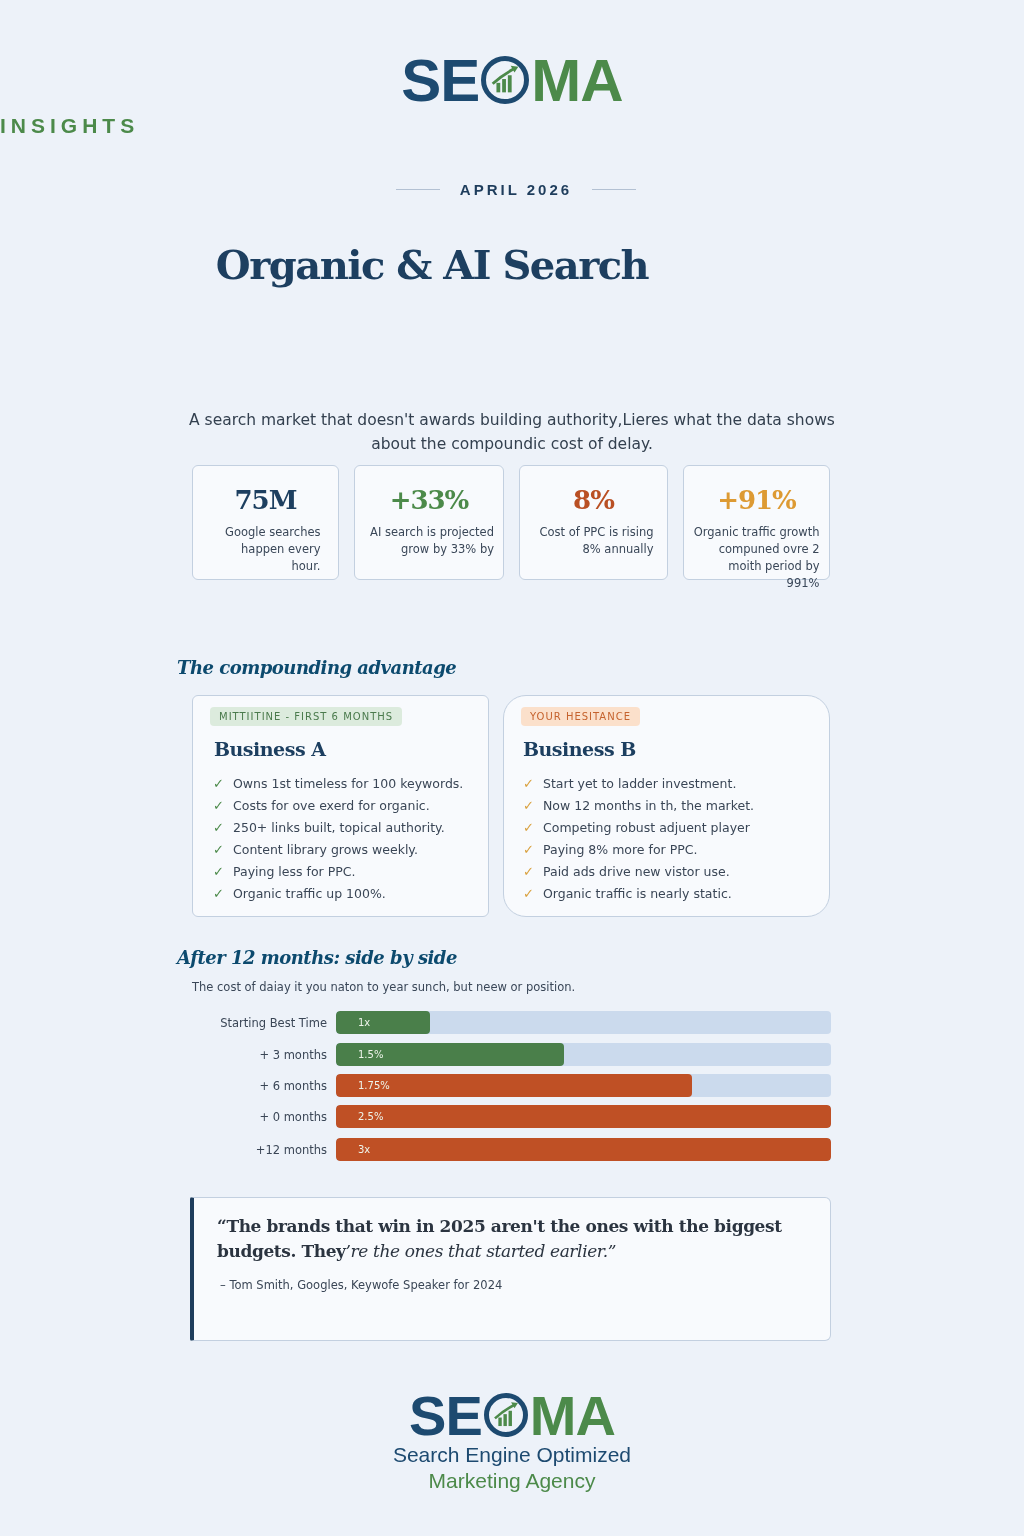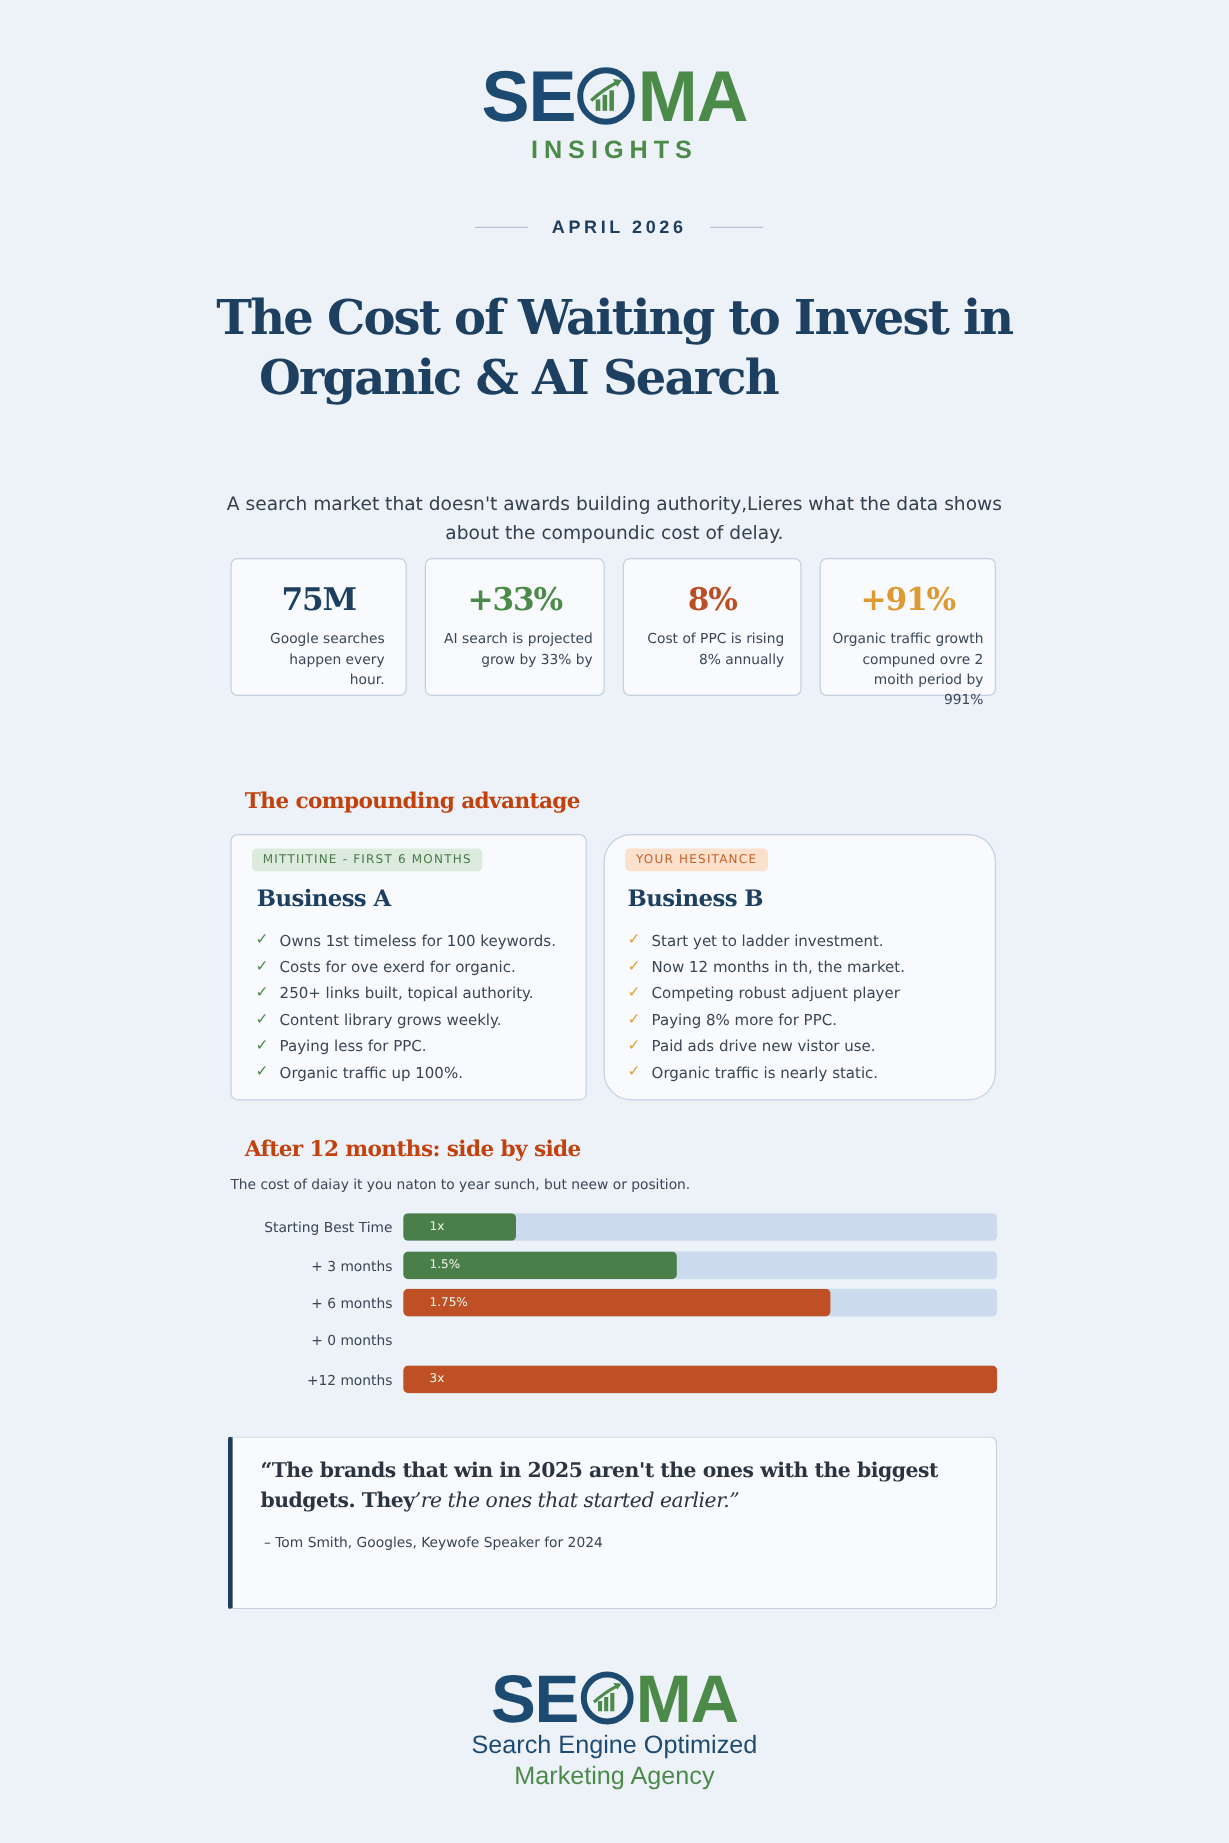--- a/index.html
+++ b/index.html
@@ -24,21 +24,21 @@
   .logo .blue { color: #1d4a70; }
   .logo .green { color: #4c8a4a; }
   .logo .o-mark {
     display: inline-block; position: relative;
     border: 5px solid #1d4a70; border-radius: 50%;
     margin: 0 2px;
   }
   .logo .o-mark svg { position: absolute; left: 0; top: 0; width: 100%; height: 100%; }
 
   .insights {
-    position: absolute; top: 114px; left: 0; width: 1024px; text-align: center;
+    position: absolute; top: 114px; left: 0; width: 1024px; text-align: left;
     font-family: "Liberation Sans", sans-serif; font-weight: 700;
     font-size: 21px; letter-spacing: 5px; color: #4c8a4a;
   }
 
   .dateline {
     position: absolute; top: 178px; left: 396px; width: 240px; height: 22px;
     display: flex; align-items: center; justify-content: space-between;
   }
   .dateline .rule { width: 44px; height: 1px; background: #b3c1d3; }
   .dateline .date {
@@ -72,23 +72,23 @@
     margin-top: 18px;
     font-family: "DejaVu Serif", serif; font-weight: 700;
     font-size: 26px; line-height: 32px; letter-spacing: -1px;
   }
   .stat-card .desc {
     margin: 8px auto 0; font-size: 11.5px; line-height: 17px; color: #3a4758; text-align: right;
   }
 
   
   .section-h {
-    position: absolute; left: 204px;
-    font-family: "DejaVu Serif", serif; font-weight: 700;
-    font-size: 18px; color: #c2410c; letter-spacing: -0.5px;
+    position: absolute; left: 177px;
+    font-family: "DejaVu Serif", serif; font-weight: 700;
+    font-size: 18px; color: #0c4a6e; letter-spacing: -0.5px; font-style: italic;
   }
 
   
   .biz-card {
     position: absolute; top: 695px; height: 222px;
     background: #f8fafd; border: 1px solid #c3d0e0; border-radius: 6px;
   }
   .biz-card .badge {
     position: absolute; top: 11px; left: 17px; height: 19px;
     padding: 0 9px; border-radius: 4px;
@@ -172,21 +172,20 @@
 </div>
 <div class="insights">INSIGHTS</div>
 
 <div class="dateline">
   <span class="rule"></span>
   <span class="date">APRIL 2026</span>
   <span class="rule"></span>
 </div>
 
 <h1 class="title">
-  <span class="l1">The Cost of Waiting to Invest in</span>
   <span class="l2">Organic &amp; AI Search</span>
 </h1>
 <p class="subtitle">A search market that doesn't awards building authority,Lieres what the data shows about the compoundic cost of delay.</p>
 
 <div class="stat-card" style="left:192px; width:147px;">
   <div class="value" style="color:#1d3f60">75M</div>
   <div class="desc" style="width:110px;">Google searches happen every hour.</div>
 </div>
 <div class="stat-card" style="left:354px; width:150px;">
   <div class="value" style="color:#4c8a4a">+33%</div>
@@ -285,20 +284,24 @@
   </div>
   <div class="bar-row" style="top:1074px;">
     <span class="label">+ 6 months</span>
     <div class="track">
       <div class="fill" style="width: 72%; background: rgb(191, 80, 37);"></div>
       <span class="val">1.75%</span>
     </div>
   </div>
   <div class="bar-row" style="top:1105px;">
     <span class="label">+ 0 months</span>
+    <div class="track">
+      <div class="fill" style="width: 100%; background: rgb(191, 80, 37);"></div>
+      <span class="val">2.5%</span>
+    </div>
   </div>
   <div class="bar-row" style="top:1138px;">
     <span class="label">+12 months</span>
     <div class="track">
       <div class="fill" style="width: 100%; background: rgb(191, 80, 37);"></div>
       <span class="val">3x</span>
     </div>
   </div>
 </div>
 

